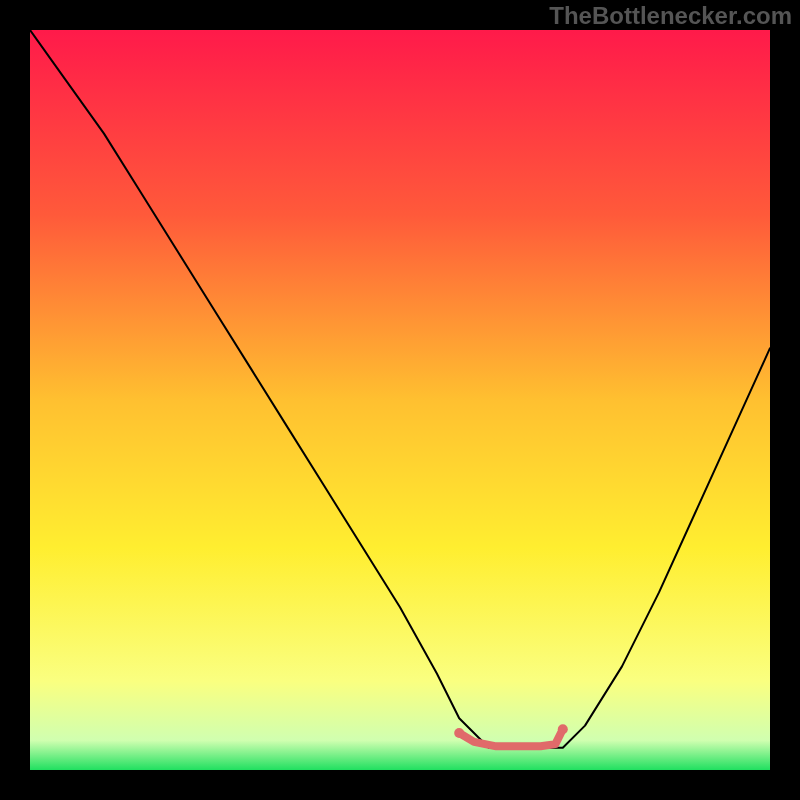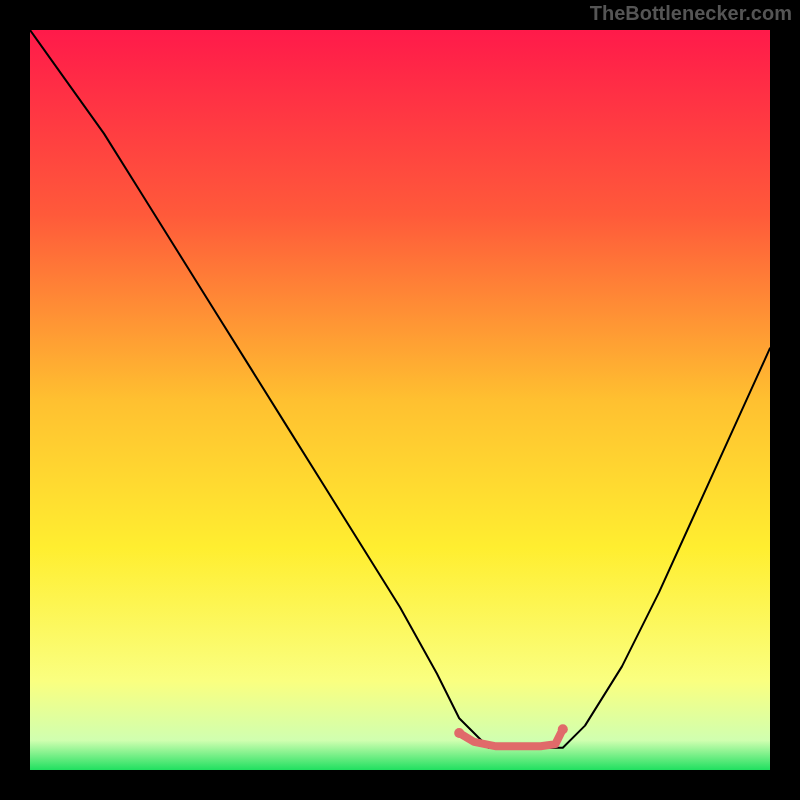--- a/index.html
+++ b/index.html
@@ -9,21 +9,21 @@
     height: 800px;
     background: #000;
     position: relative;
     font-family: Arial, sans-serif;
   }
   .watermark {
     position: absolute;
     top: 2px;
     right: 8px;
     color: #555;
-    font-size: 20px;
+    font-size: 24px;
     font-weight: bold;
     z-index: 10;
   }
   .plot-area {
     position: absolute;
     left: 30px;
     top: 30px;
     width: 740px;
     height: 740px;
     overflow: hidden;

